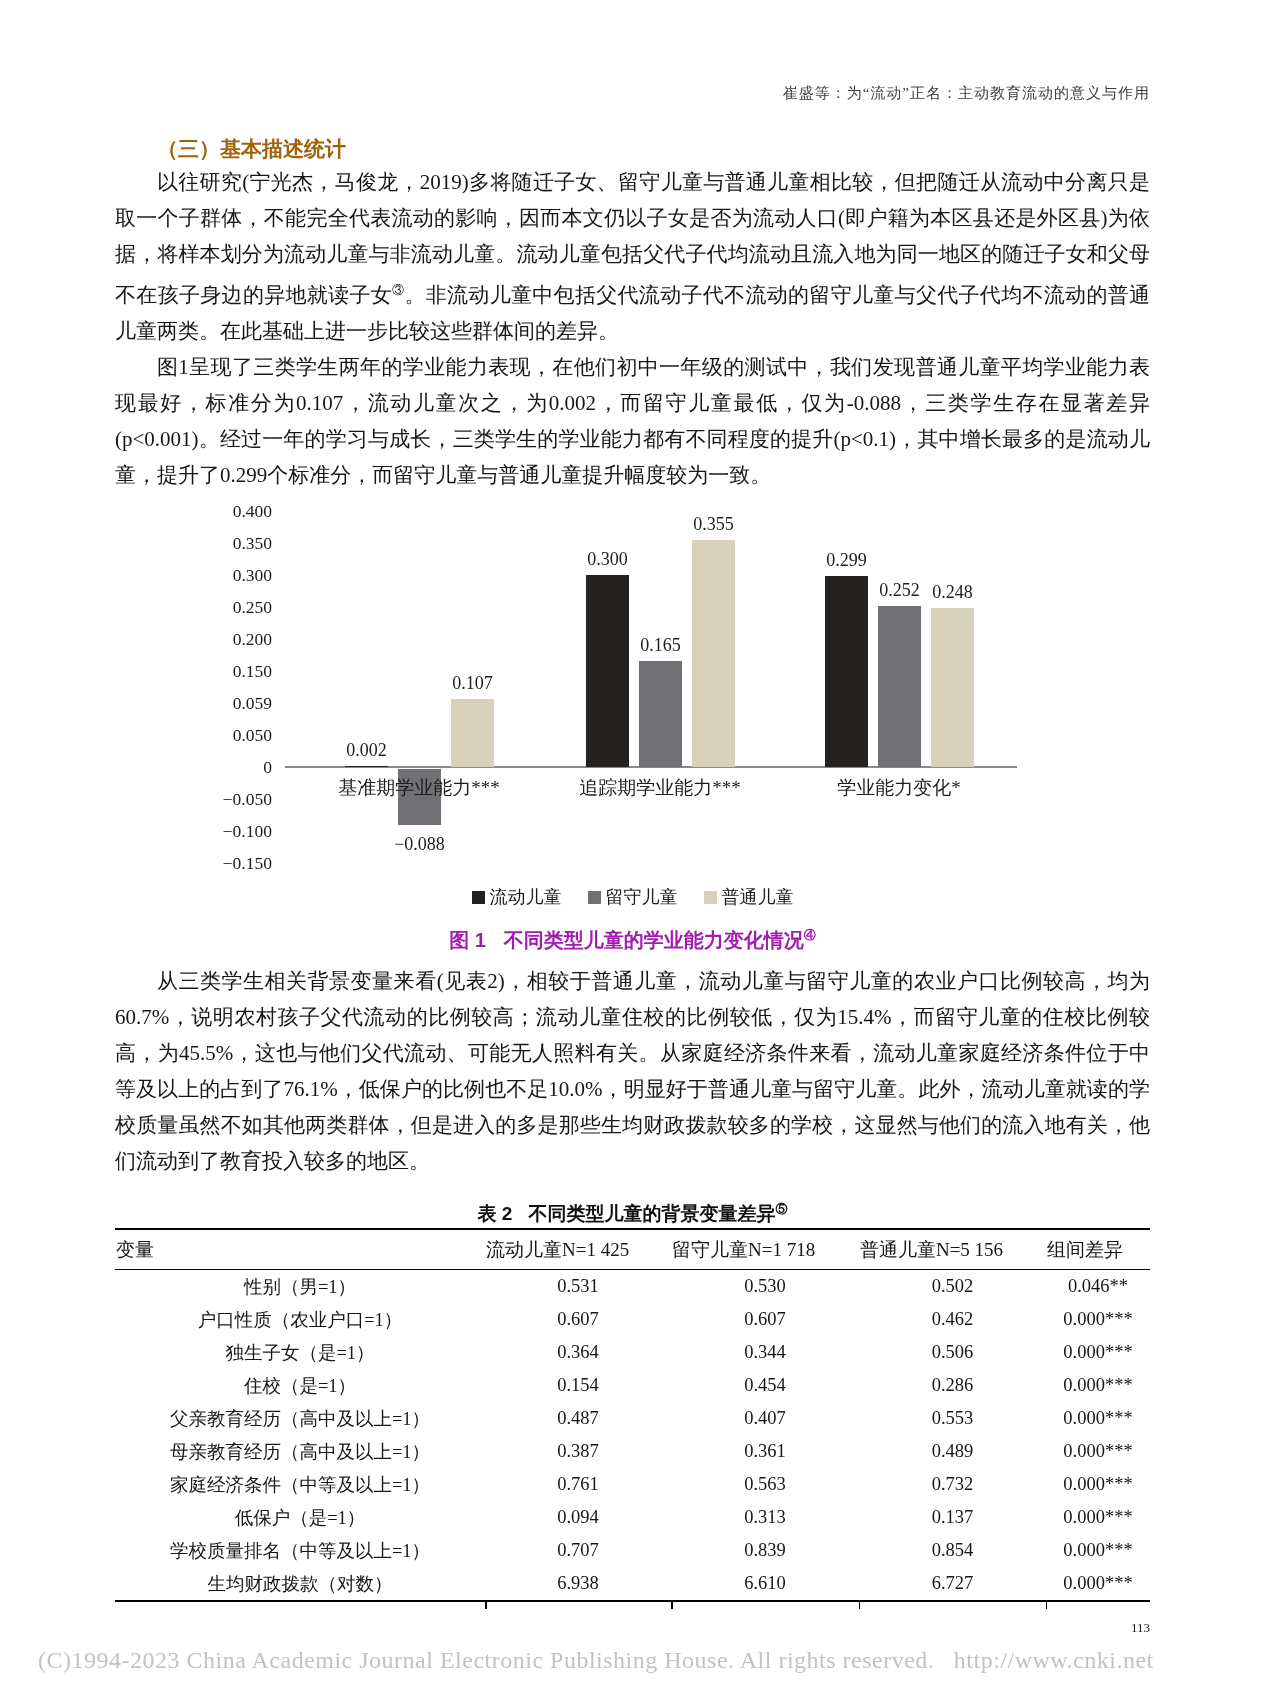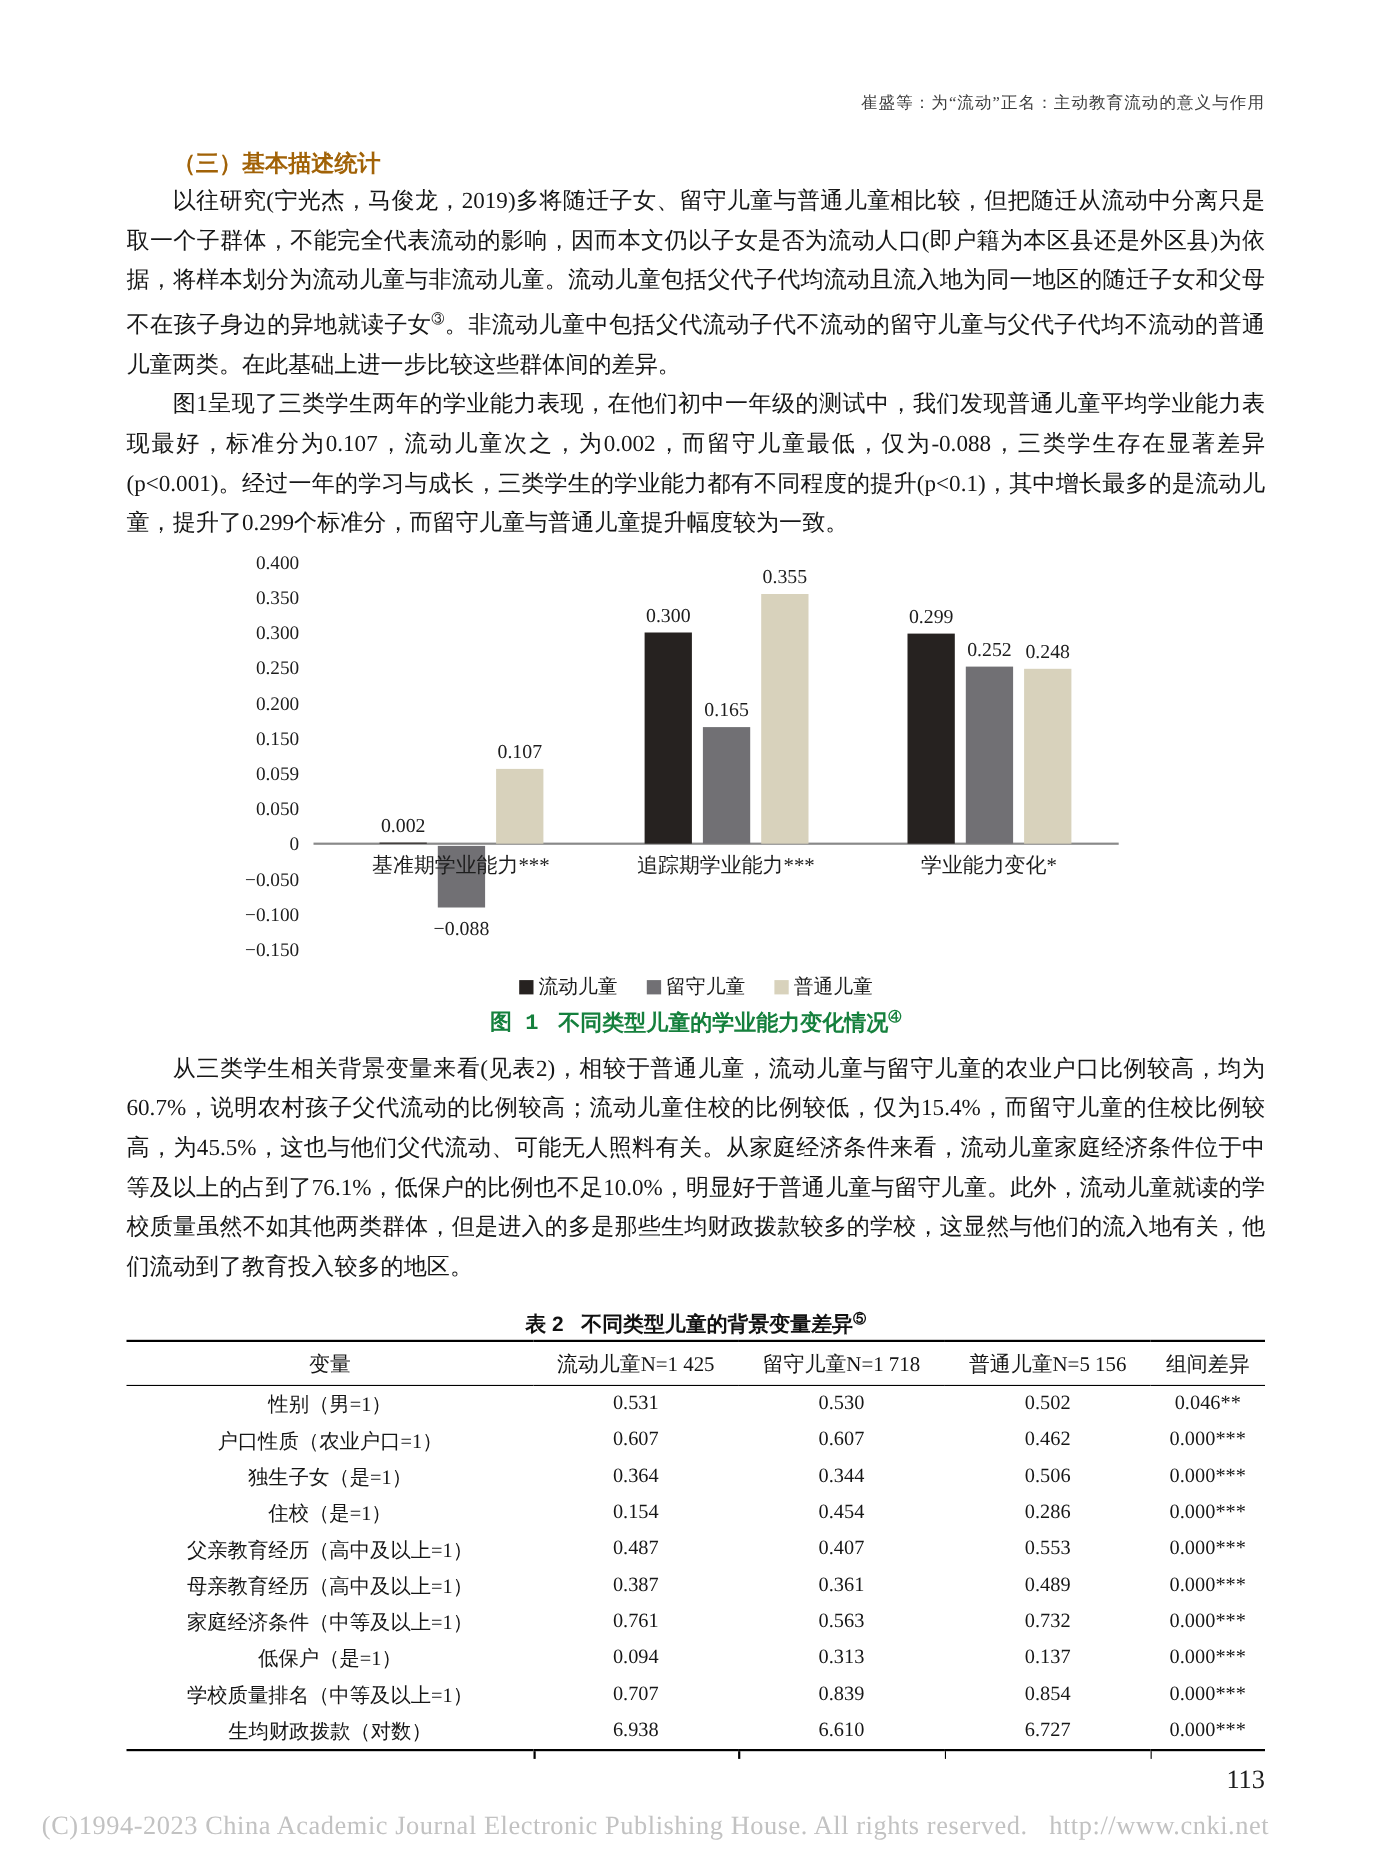--- a/index.html
+++ b/index.html
@@ -80,27 +80,27 @@
     display:flex;
     justify-content:center;
     align-items:center;
     gap:26px;
     height:24px;
     font-size:18px;
   }
   .legend-item{display:flex;align-items:center;gap:5px;}
   .legend-swatch{width:13px;height:13px;display:inline-block;}
   .fig-caption{
-    margin-top:2px;
-    text-align:center;
-    font-family:Liberation Mono, monospace;
+    margin-top:12px;
+    text-align:center;
+    font-family:Liberation Sans, sans-serif;
     font-weight:bold;
     font-size:20px;
     height:28px;line-height:28px;
-    color:#15803d;
+    color:#a21caf;
   }
   .fig-caption .cap-text{margin-left:18px;}
   sup{font-size:12px;}
   .para-3{margin-top:14px;}
   
   .table-title{
     margin-top:17px;
     text-align:center;
     font-family:"Liberation Sans", sans-serif;
     font-weight:bold;
@@ -113,40 +113,40 @@
   table.data-table{
     width:1035px;
     border-collapse:collapse;
     border-top:2.5px solid #000;
     border-bottom:2.5px solid #000;
     font-size:19px;
   }
   table.data-table th{
     font-weight:normal;
     height:37px;
-    text-align:center;
+    text-align:left;
     border-bottom:1.5px solid #000;
     color:#161616;
   }
   table.data-table td{
     height:31px;
     text-align:center;
     font-size:18.5px;
     color:#161616;
   }
   .bottom-tick{
     position:absolute;
     top:100%;
     width:1.5px;height:7px;
     background:#000;
   }
   .page-number{
     margin-top:14px;
     text-align:right;
-    font-size:24px;
+    font-size:13px;
     height:24px;line-height:24px;
     color:#1c1c1c;
   }
   .footer{
     position:absolute;
     left:38px;bottom:26px;
     font-size:24px;
     color:#c2c2c2;
     letter-spacing:0.5px;
   }

